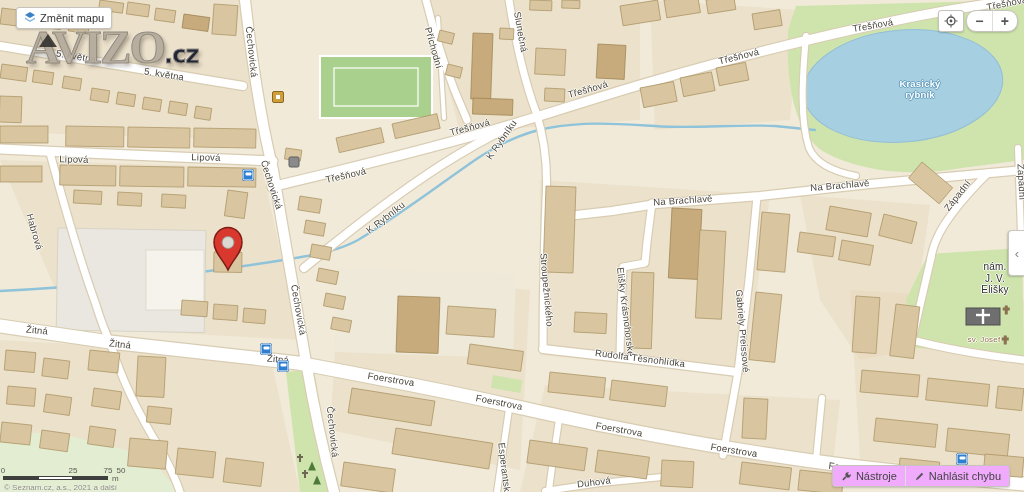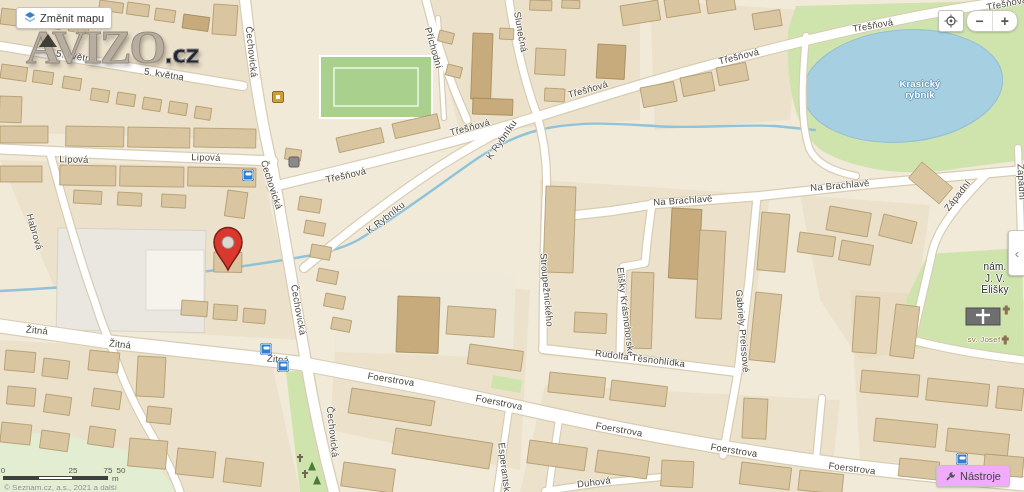--- a/index.html
+++ b/index.html
@@ -407,20 +407,26 @@
   <div id="paneltab">‹</div>
 
   <div id="footbar">
     <div class="fbtn">
       <svg viewBox="0 0 12 12">
         <path d="M10.5 3.2 A3 3 0 1 1 8.8 1.5 L7.3 3 8.9 4.6 Z" fill="#555"></path>
         <rect x="1.2" y="7.2" width="4.8" height="1.8" rx=".9" transform="rotate(-45 3.5 8)" fill="#555"></rect>
       </svg>
       <span>Nástroje</span>
     </div>
+    <div class="fbtn">
+      <svg viewBox="0 0 12 12">
+        <path d="M2 10 L3 7.5 8.5 2 10 3.5 4.5 9 Z" fill="#555"></path>
+      </svg>
+      <span>Nahlásit chybu</span>
+    </div>
   </div>
 
   <div id="scalebar">
     <div id="scale-ticks">
         <span style="left: 0px;">0</span>
         <span style="left: 35px; margin-left: 35px;">25</span>
         <span style="left: 70px; margin-left: 48px;">50</span>
         <span style="left: 105px;">75</span>
       </div>
     <div id="scale-segs">

